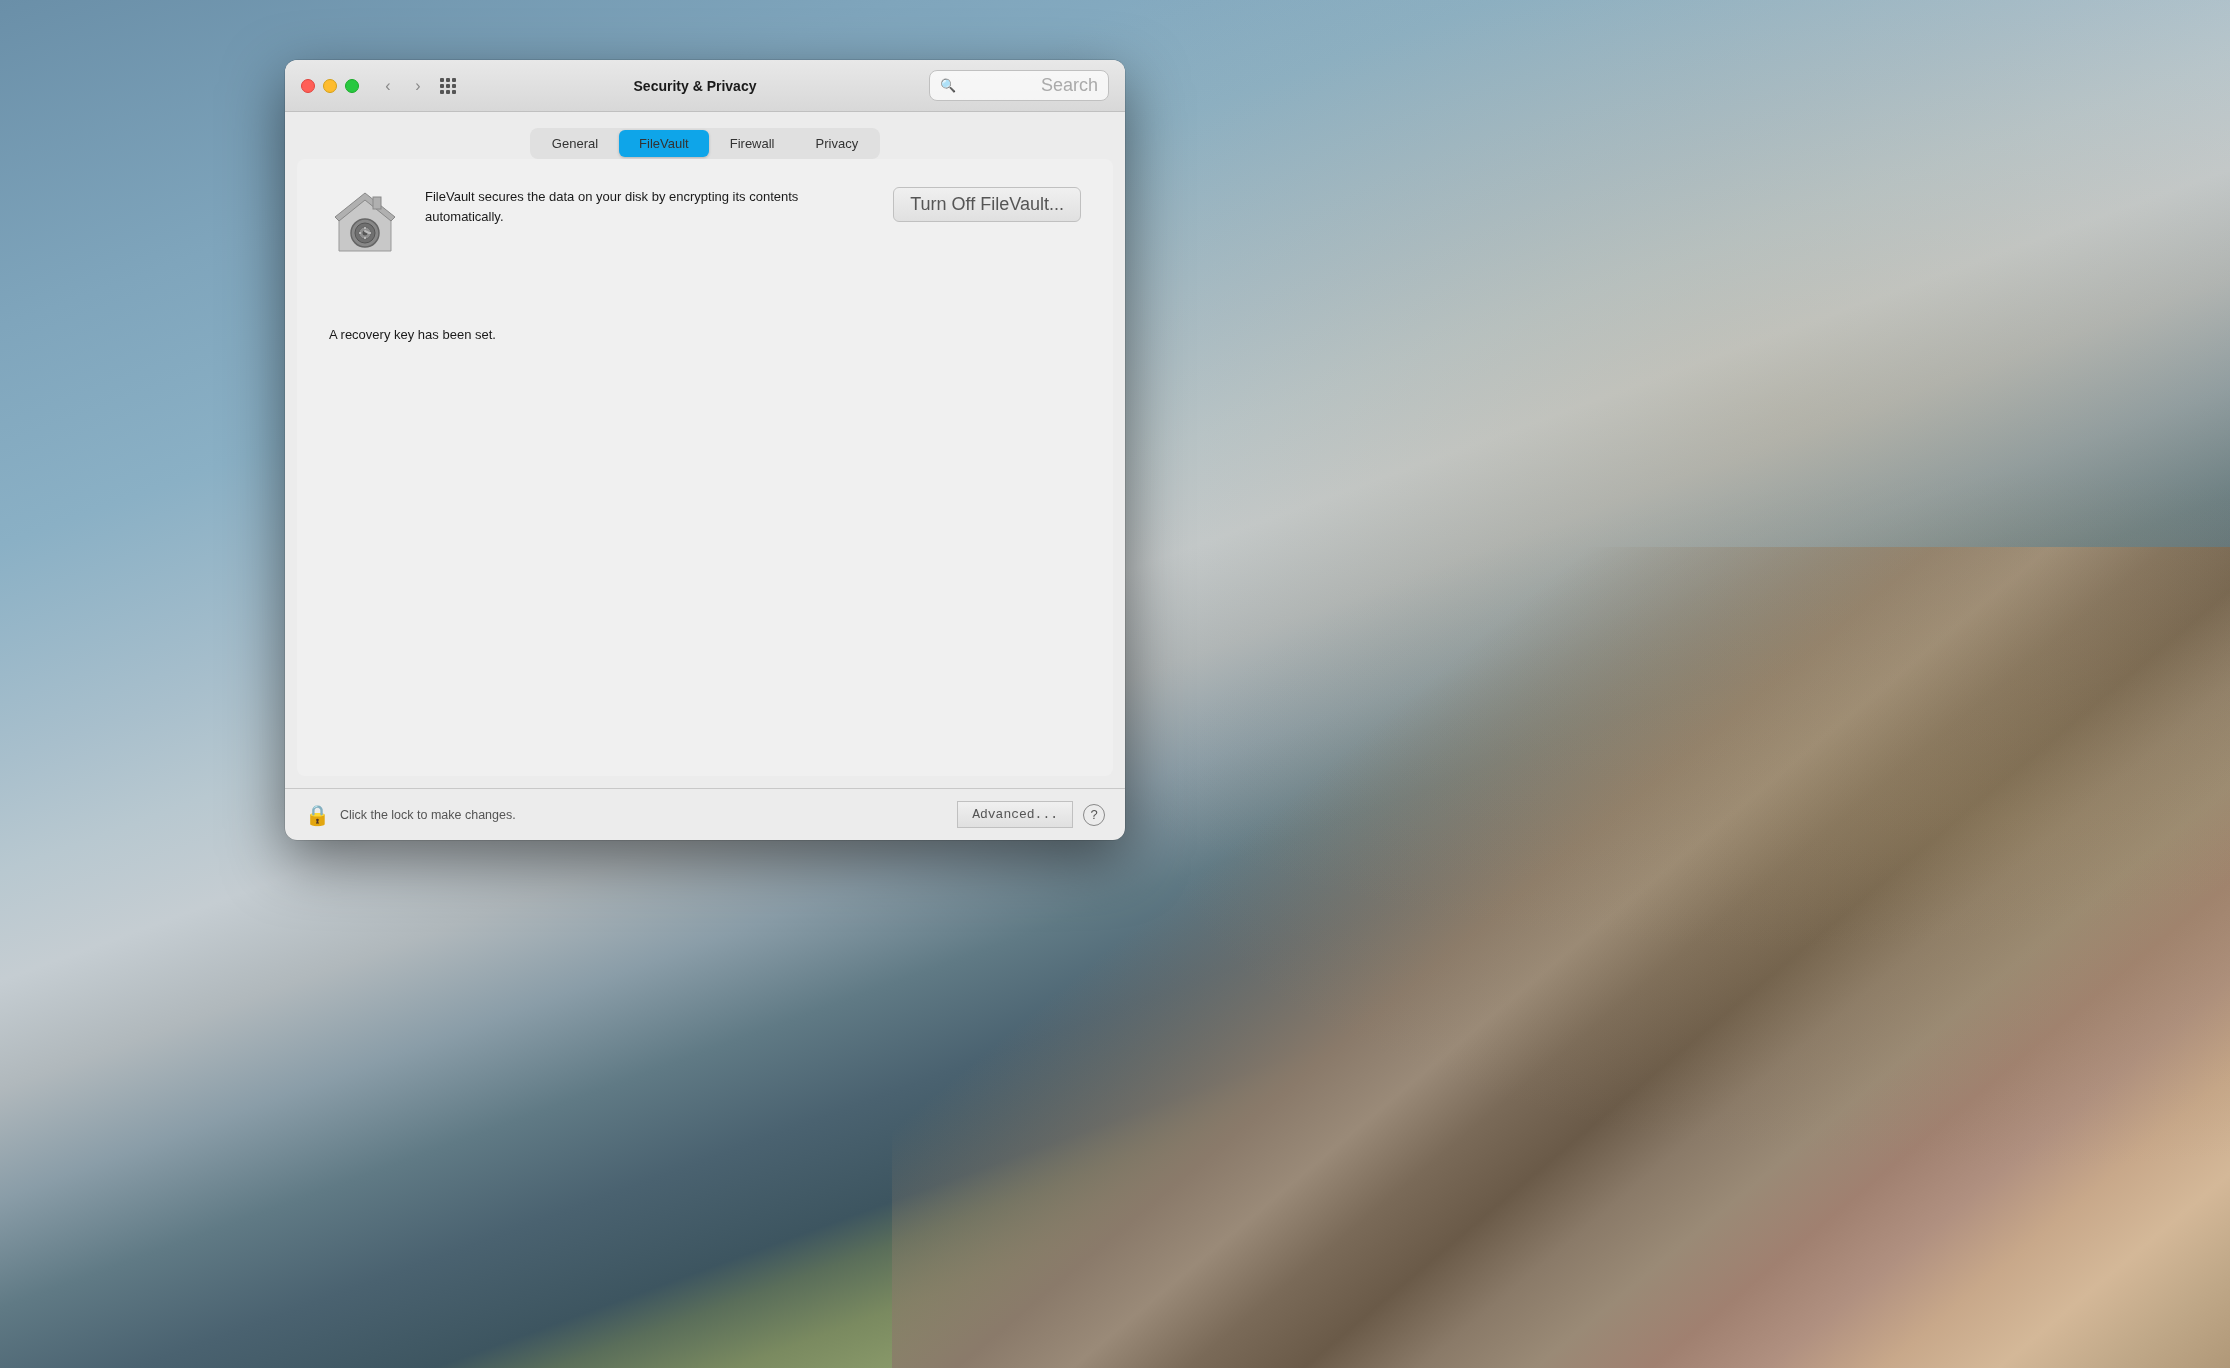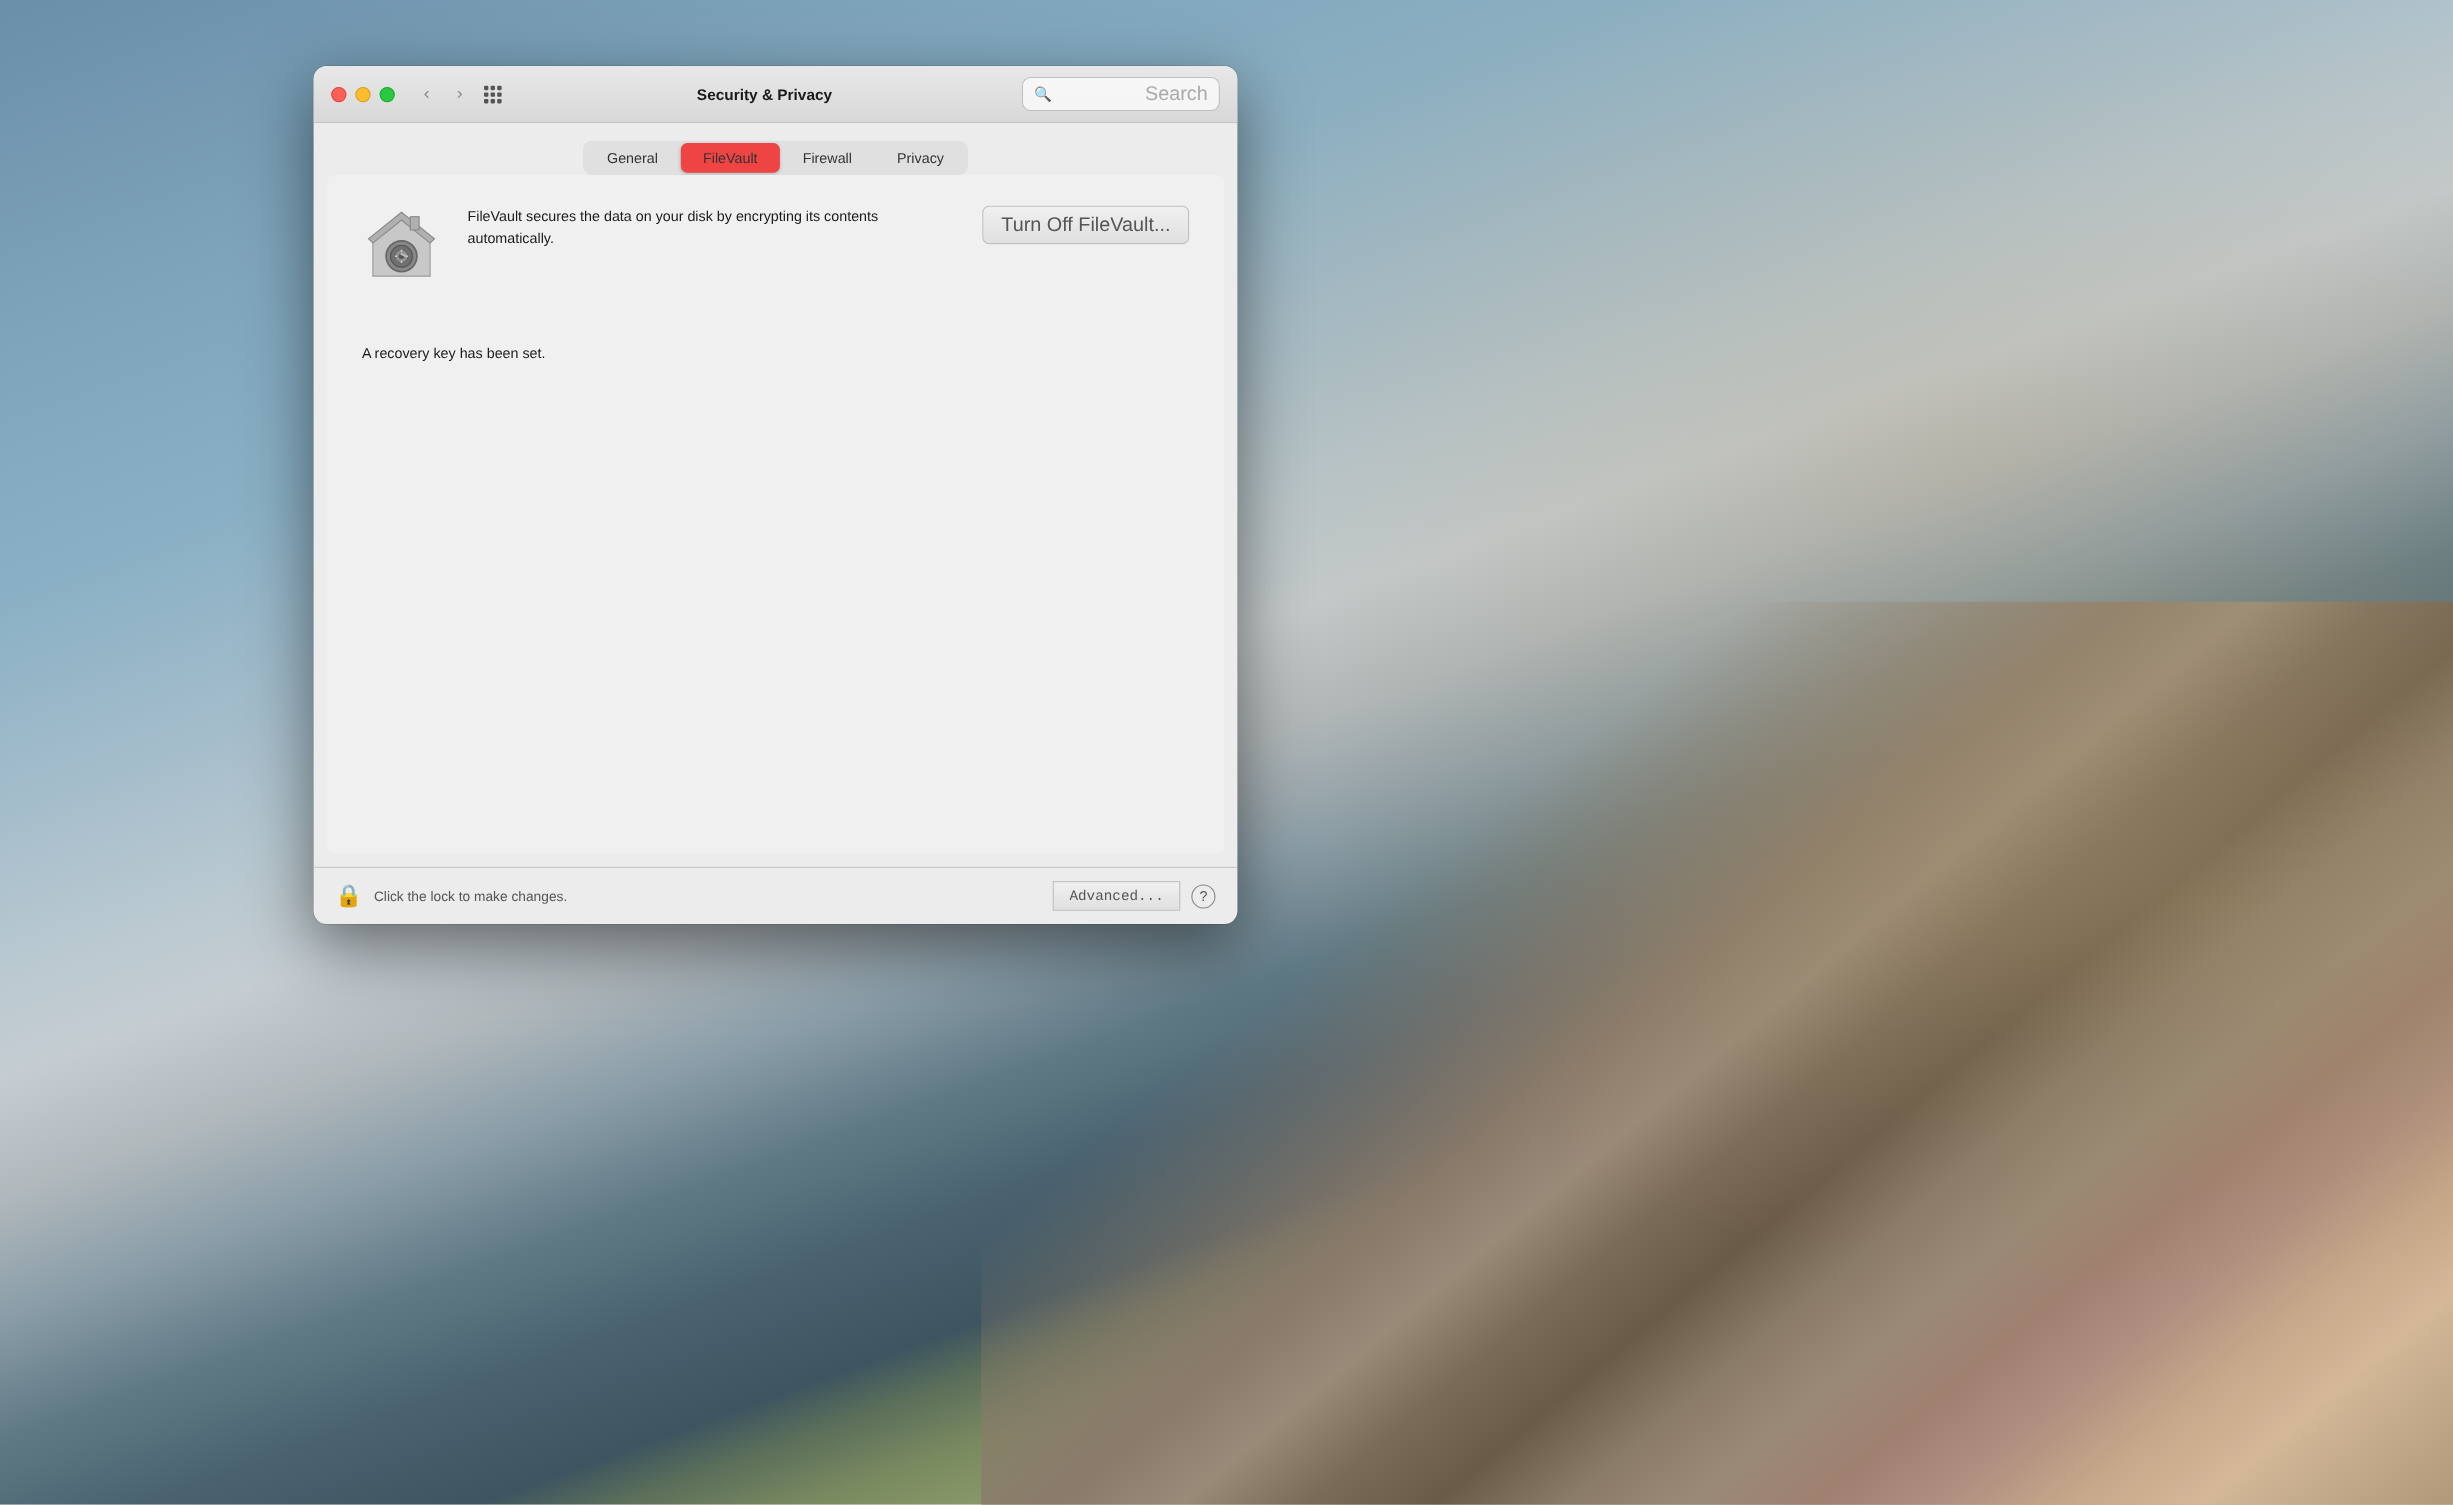--- a/index.html
+++ b/index.html
@@ -204,41 +204,41 @@
     .tab {
       padding: 6px 20px;
       font-size: 13px;
       color: #333;
       cursor: pointer;
       border-radius: 6px;
       font-weight: 400;
     }
 
     .tab.active {
-      background: #ef4444;
+      background: #0ea5e9;
       box-shadow: 0 1px 3px rgba(0,0,0,0.2);
       font-weight: 500;
     }
 
     .content-area {
       flex: 1;
       background: #f0f0f0;
       margin: 0 12px 12px;
       border-radius: 8px;
       padding: 28px 32px;
       display: flex;
       flex-direction: column;
       gap: 0;
     }
 
     .filevault-header {
       display: flex;
       align-items: flex-start;
       gap: 24px;
-      margin-bottom: 22px;
+      margin-bottom: 36px;
     }
 
     .filevault-icon {
       width: 72px;
       height: 72px;
       flex-shrink: 0;
       position: relative;
     }
 
     .filevault-icon svg {

